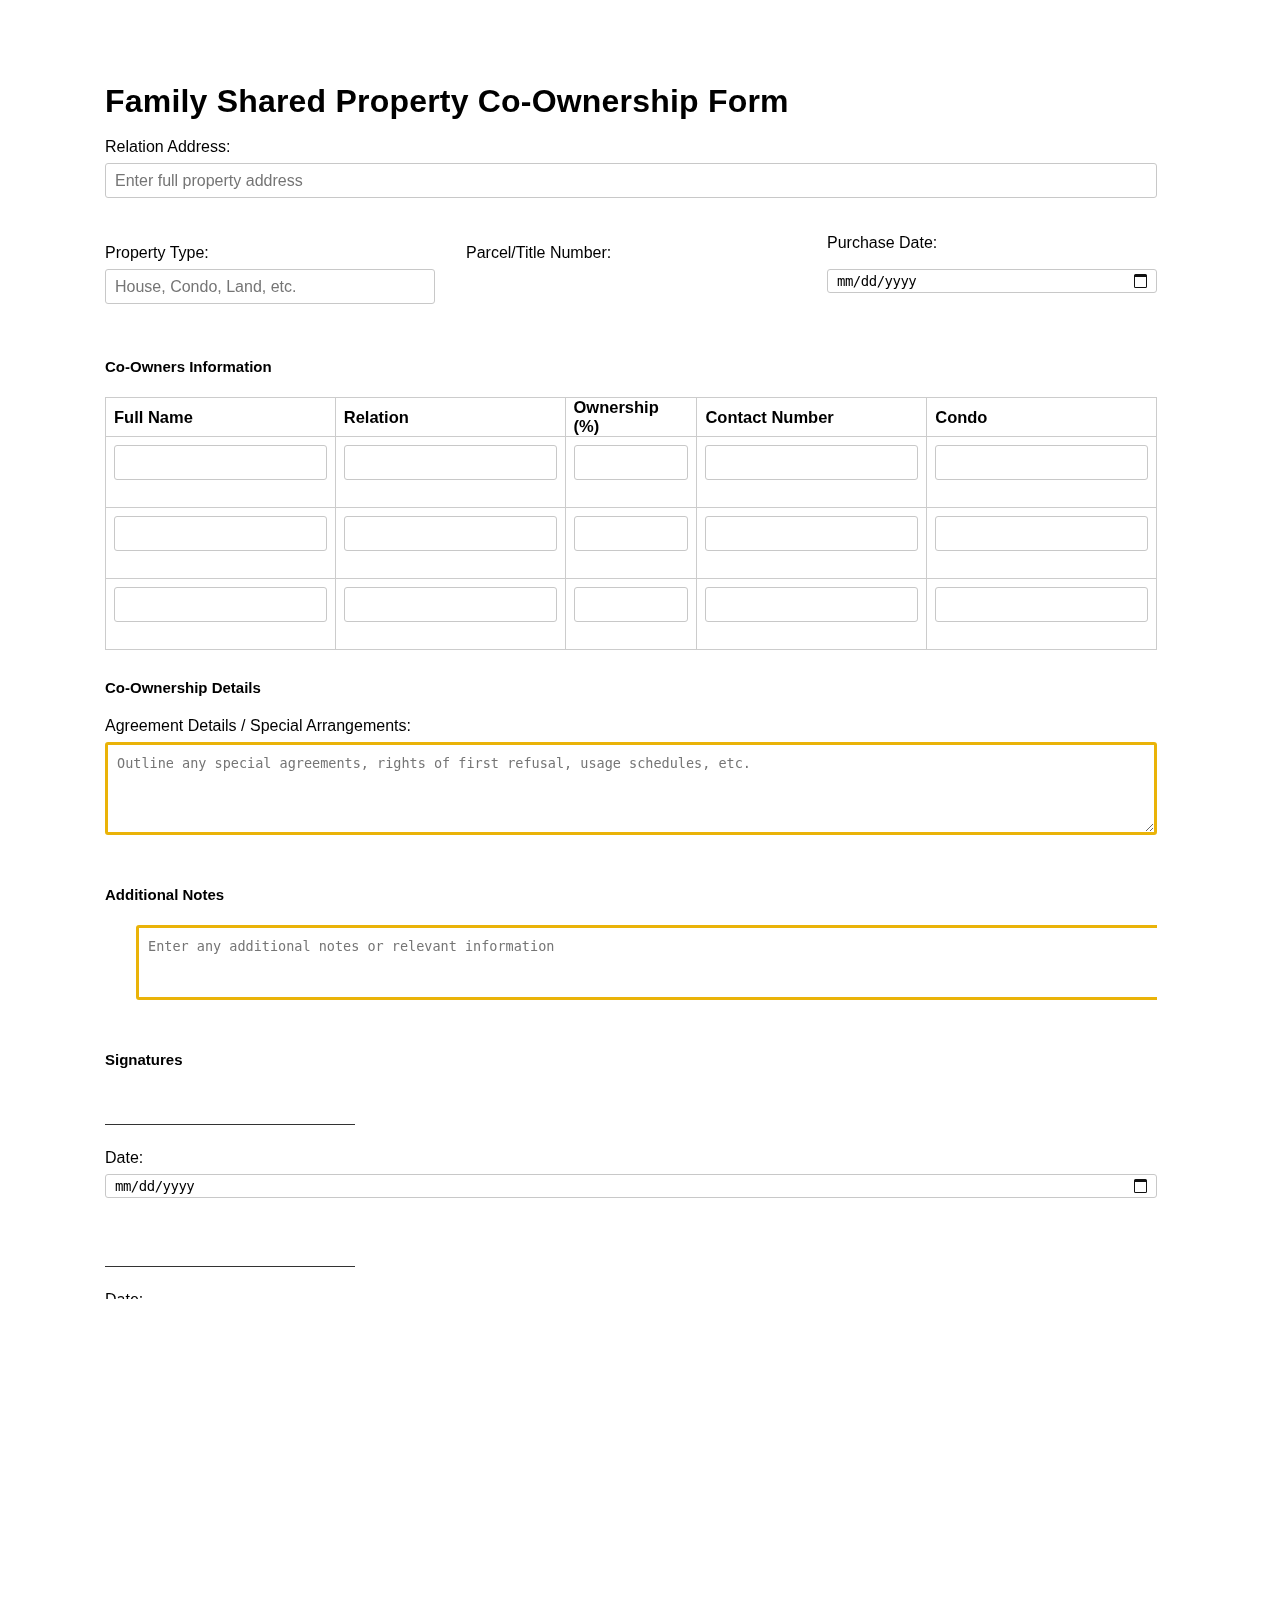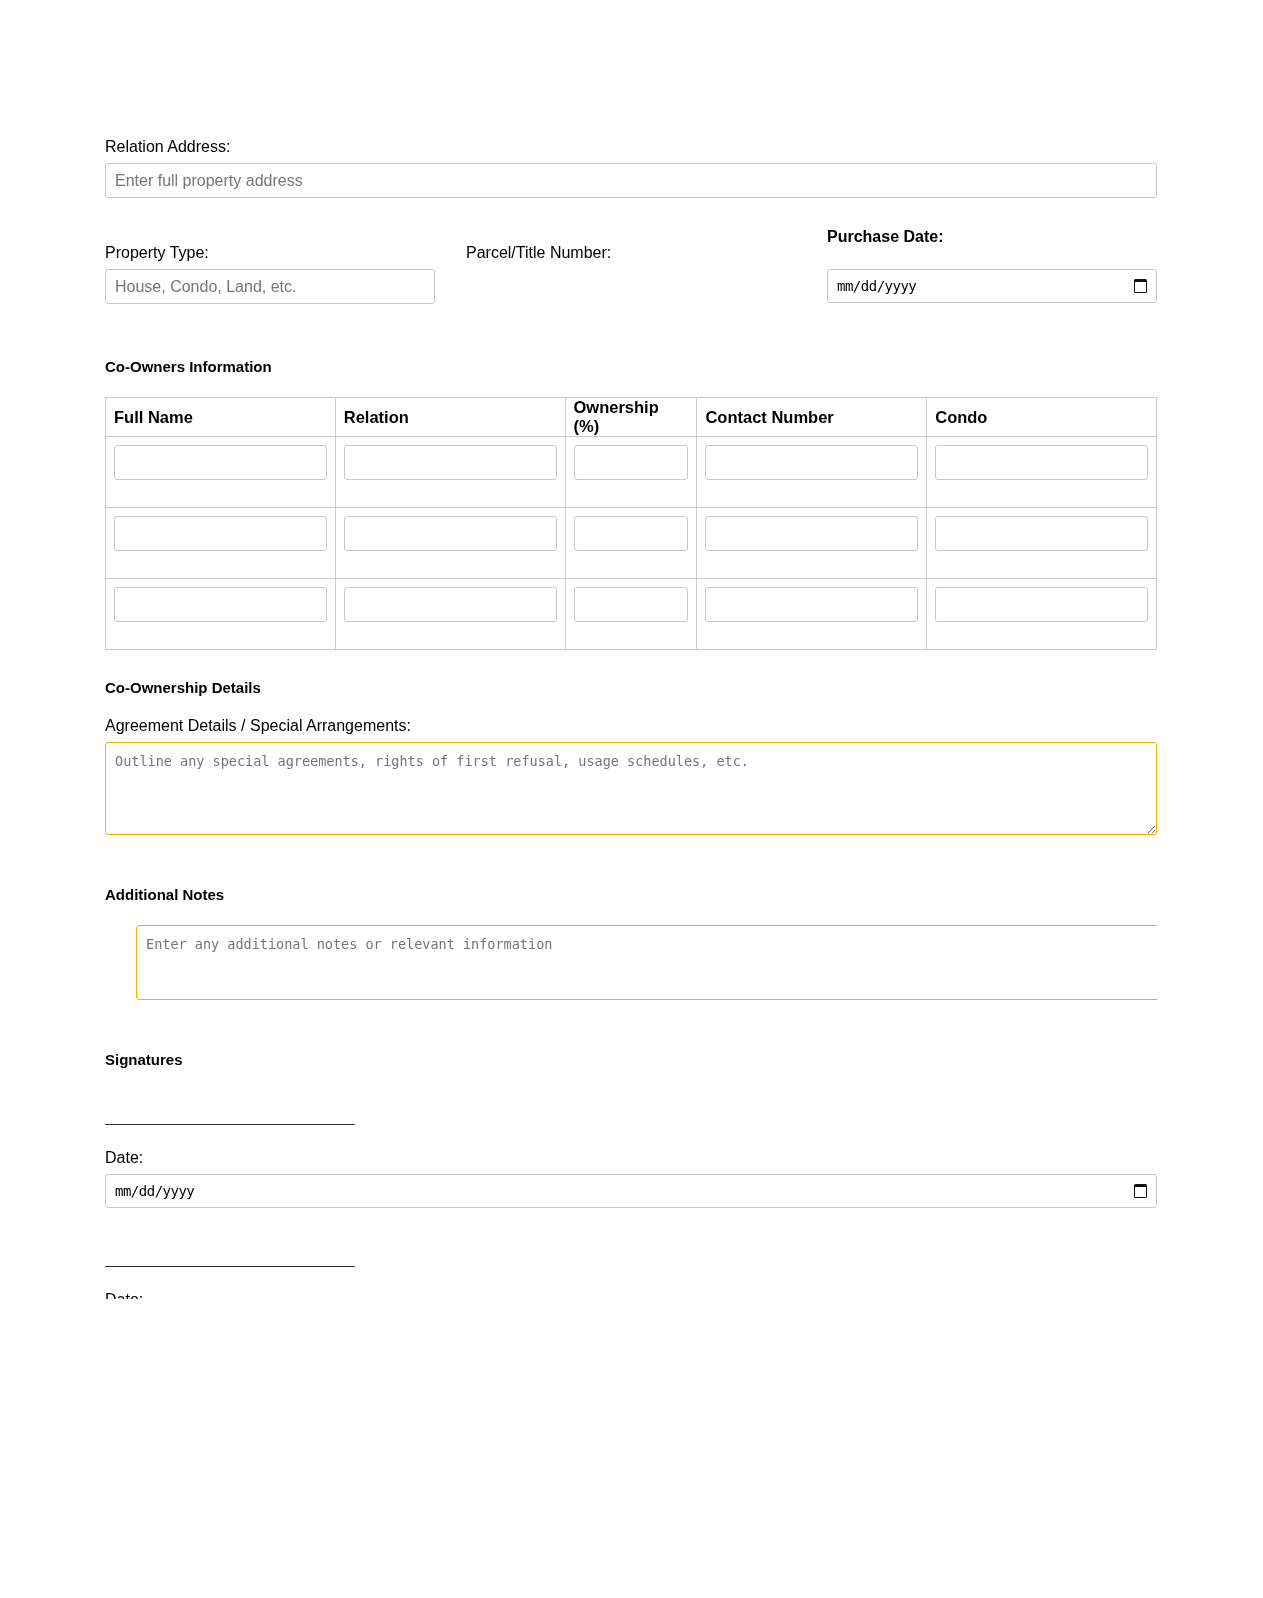--- a/index.html
+++ b/index.html
@@ -6,50 +6,51 @@
   html, body { margin: 0; padding: 0; background: #ffffff; }
   body { width: 1263px; height: 1598px; overflow: hidden; position: relative;
          font-family: "Liberation Sans", sans-serif; color: #000; }
   .page { position: absolute; left: 105px; top: 0; width: 1052px; height: 1299px; overflow: hidden; }
   h1 { position: absolute; left: 0; top: 80px; margin: 0; font-size: 32px; font-weight: bold; line-height: 42px; letter-spacing: 0.2px; }
   .label { position: absolute; font-size: 16px; line-height: 20px; color: #000; }
   .section-title { position: absolute; left: 0; margin: 0; font-size: 15px; font-weight: bold; line-height: 22px; }
   .input { position: absolute; height: 35px; border: 1px solid #c8c8c8; border-radius: 3px; background: #fff;
            font-family: "Liberation Sans", sans-serif; font-size: 16px; padding: 0 9px; color: #be185d; outline: none; }
   .input::placeholder { color: #757575; }
-  .date { position: absolute; height: 34px; border: 1px solid #c8c8c8; border-radius: 3px; background: #fff;
+  .date { position: absolute; height: 24px; border: 1px solid #c8c8c8; border-radius: 3px; background: #fff;
           display: flex; align-items: center; padding: 0 9px; justify-content: space-between; }
   .date .date-text { font-family: "DejaVu Sans Mono", monospace; font-size: 14px; letter-spacing: -0.5px; color: #000; }
   .cal { width: 13px; height: 14px; border: 1.6px solid #111; border-top-width: 3.5px; border-radius: 1.5px; position: relative; }
-  .textarea { position: absolute; left: 0; width: 1052px; border: 1px solid #eab308; border-radius: 3px; background: #fff;
+  .textarea { position: absolute; left: 0; width: 1052px; border: 3px solid #eab308; border-radius: 3px; background: #fff;
               font-family: "DejaVu Sans Mono", monospace; font-size: 13.5px; padding: 10px 9px; color: #000; resize: vertical; outline: none; }
   .textarea::placeholder { color: #757575; }
   table { position: absolute; left: 0; top: 397px; width: 1052px; border-collapse: collapse; }
   th, td { border: 1px solid #cccccc; text-align: left; vertical-align: top; }
   th { font-size: 16.5px; font-weight: bold; height: 35px; padding: 0 8px; vertical-align: middle; }
   td { height: 71px; padding: 8px 8px; }
   td .cell-input { width: 100%; height: 35px; border: 1px solid #c8c8c8; border-radius: 3px; background: #fff; outline: none;
                    font-family: "Liberation Sans", sans-serif; font-size: 16px; padding: 0 8px; display: block; }
   .sig-line { position: absolute; left: 0; width: 250px; height: 0; border-top: 1px solid #333; }
 </style>
 </head>
 <body>
 
 <div class="page">
 
+  <h1>Family Shared Property Co-Ownership Form</h1>
 
   <label class="label" style="left:0; top:137px;">Relation Address:</label>
   <input class="input" style="left: 0px; top: 163px; width: 1052px;" type="text" placeholder="Enter full property address">
 
   <label class="label" style="left:0; top:243px;">Property Type:</label>
   <input class="input" style="left: 0px; top: 269px; width: 330px;" type="text" placeholder="House, Condo, Land, etc.">
 
   <label class="label" style="left:361px; top:243px;">Parcel/Title Number:</label>
 
-  <label class="label" style="left:722px; top:227px;font-weight:bold;">Purchase Date:</label>
+  <label class="label" style="left:722px; top:233px;">Purchase Date:</label>
   <div class="date" style="left:722px; top:269px; width:330px;">
     <span class="date-text">mm/dd/yyyy</span>
     <span class="cal"></span>
   </div>
 
   <h3 class="section-title" style="top:356px;">Co-Owners Information</h3>
 
   <table>
     <colgroup>
       <col style="width:230px">

